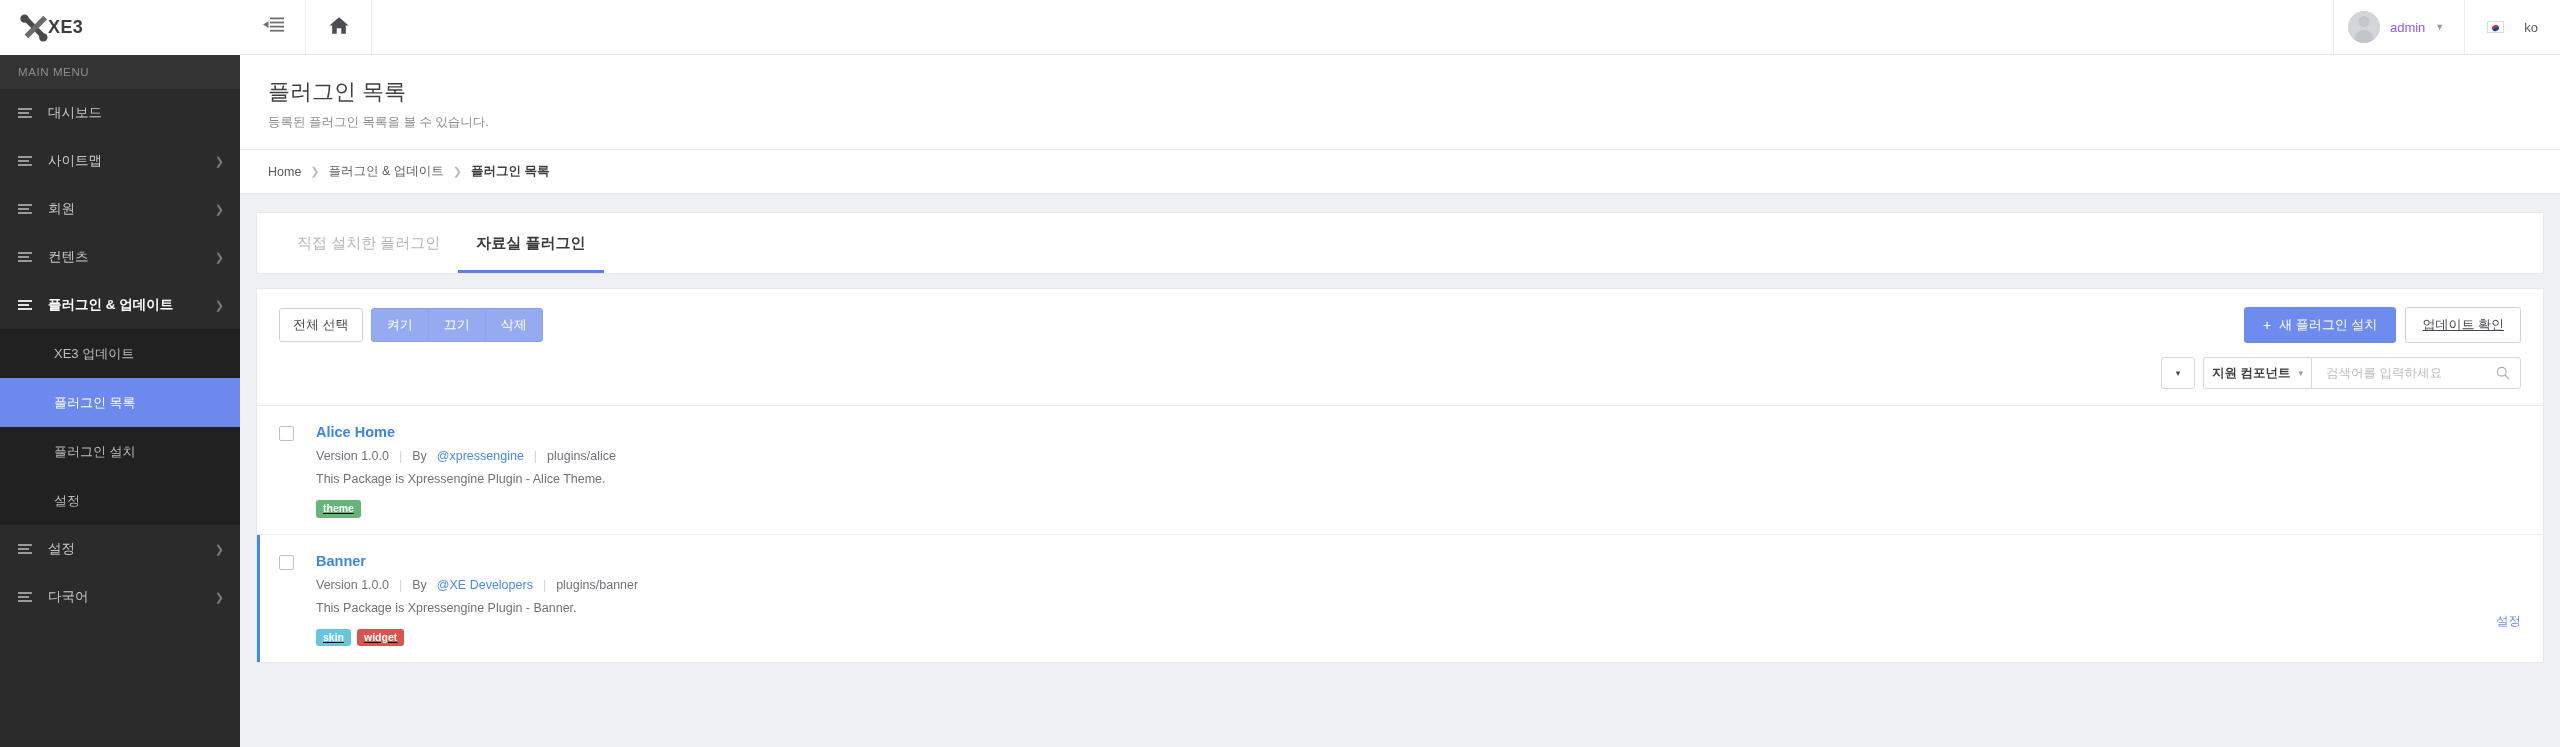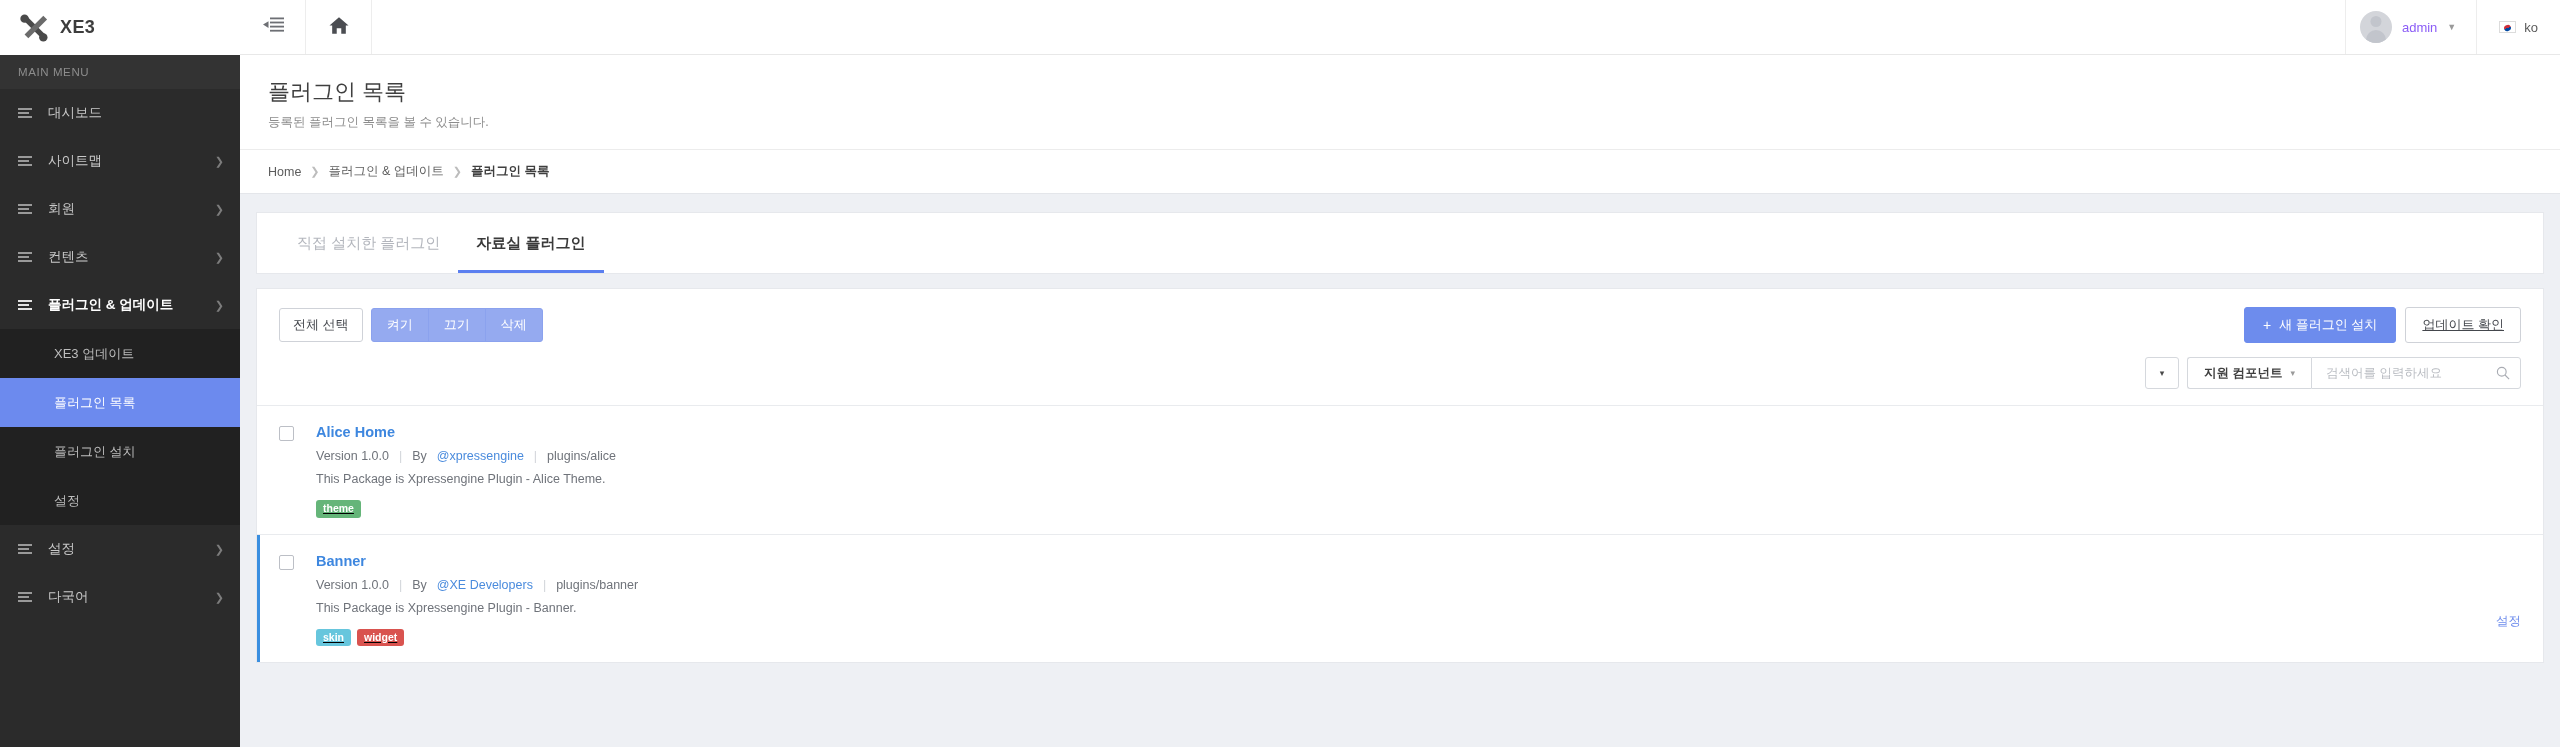--- a/index.html
+++ b/index.html
@@ -13,21 +13,21 @@
   .app { display: flex; width: 2560px; height: 747px; }
 
   
   .sidebar {
     width: 240px; min-width: 240px; height: 747px;
     background: #2b2b2b;
     display: flex; flex-direction: column;
   }
   .brand {
     height: 55px; background: #ffffff;
-    display: flex; align-items: center; gap: 12px;
+    display: flex; align-items: center; 
     padding-left: 18px;
   }
   .brand-logo { width: 30px; height: 30px; display: block; }
   .brand-name {
     font-size: 18px; font-weight: bold; color: #3d3d3d; letter-spacing: .4px;
   }
   .menu-label {
     background: #333333; color: #8d8d8d;
     font-size: 11.5px; letter-spacing: .6px;
     padding: 11px 0 11px 18px;
@@ -85,21 +85,21 @@
     width: 11px; height: 11px; border-radius: 50%; background: #c2c5cc;
   }
   .avatar::after {
     content: ""; position: absolute; left: 50%; top: 19px;
     transform: translateX(-50%);
     width: 20px; height: 16px; border-radius: 10px 10px 0 0; background: #c2c5cc;
   }
   .user-name { font-size: 13px; color: #8b5cf6; }
   .caret-down { font-size: 9px; color: #9a9a9a; }
   .lang-box {
-    display: flex; align-items: center; gap: 8px;
+    display: flex; align-items: center; gap: 20px;
     padding: 0 22px; border-left: 1px solid #ededed; cursor: pointer;
   }
   .flag {
     width: 17px; height: 12px; background: #ffffff;
     border: 1px solid #dcdcdc; position: relative; display: block;
   }
   .flag::before {
     content: ""; position: absolute; left: 4px; top: 3px;
     width: 7px; height: 6px; border-radius: 50%;
     background: linear-gradient(180deg,#cd2e3a 0 50%, #0047a0 50% 100%);
@@ -161,21 +161,21 @@
   }
   .mini-select {
     width: 34px; height: 32px; border: 1px solid #d5d8dd; background: #fff;
     border-radius: 3px; display: flex; align-items: center; justify-content: center;
     cursor: pointer; margin-right: 8px;
   }
   .mini-select .caret { font-size: 9px; color: #4a4a4a; }
   .select-box {
     height: 32px; border: 1px solid #d5d8dd; border-right: none;
     background: #fff; border-radius: 3px 0 0 3px;
-    display: flex; align-items: center; gap: 8px; padding: 0 16px;
+    display: flex; align-items: center; gap: 8px; padding: 0 8px;
     font-size: 12.5px; color: #3f3f3f; font-weight: bold; cursor: pointer;
   }
   .search-wrap {
     height: 32px; border: 1px solid #d5d8dd; background: #fff;
     border-radius: 0 3px 3px 0; display: flex; align-items: center;
     padding: 0 10px 0 14px; width: 210px;
   }
   .search-input {
     border: none; outline: none; flex: 1; font-size: 12.5px; color: #3f3f3f;
     font-family: inherit; background: transparent;

